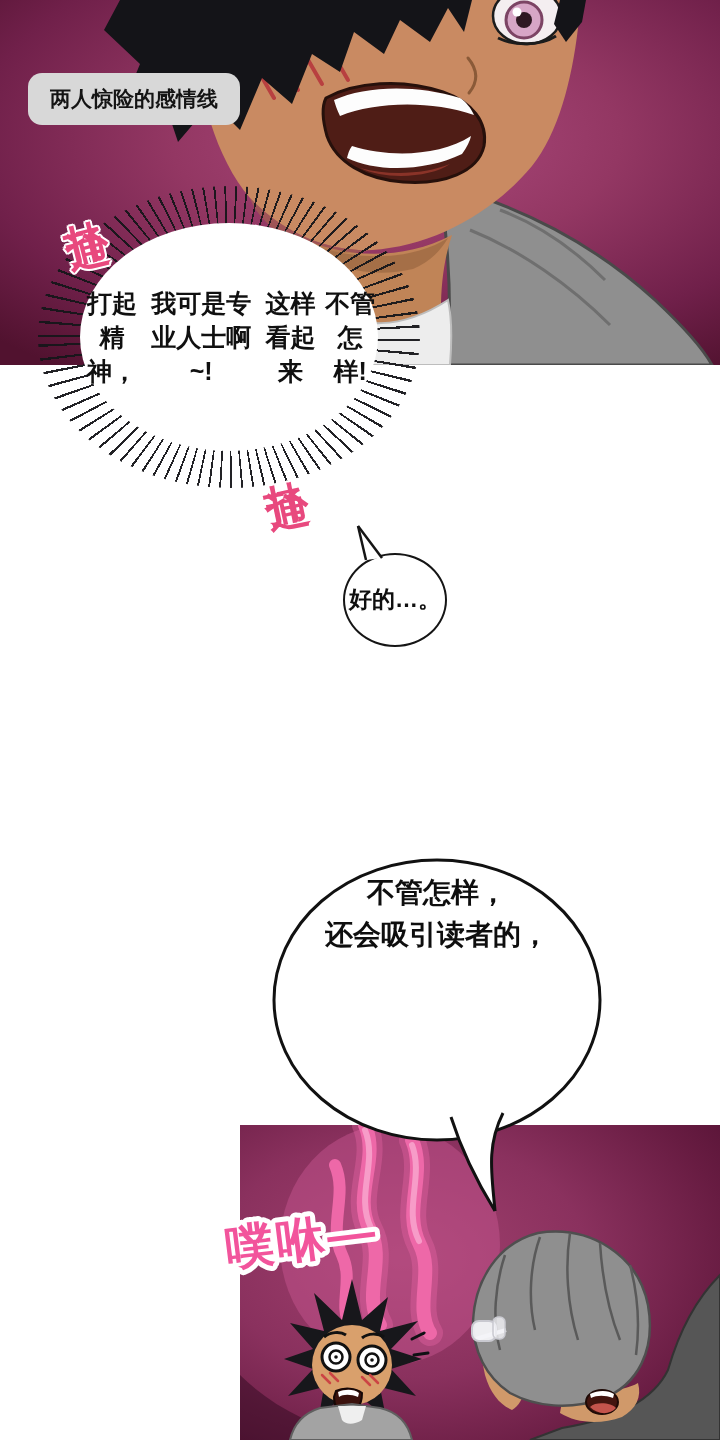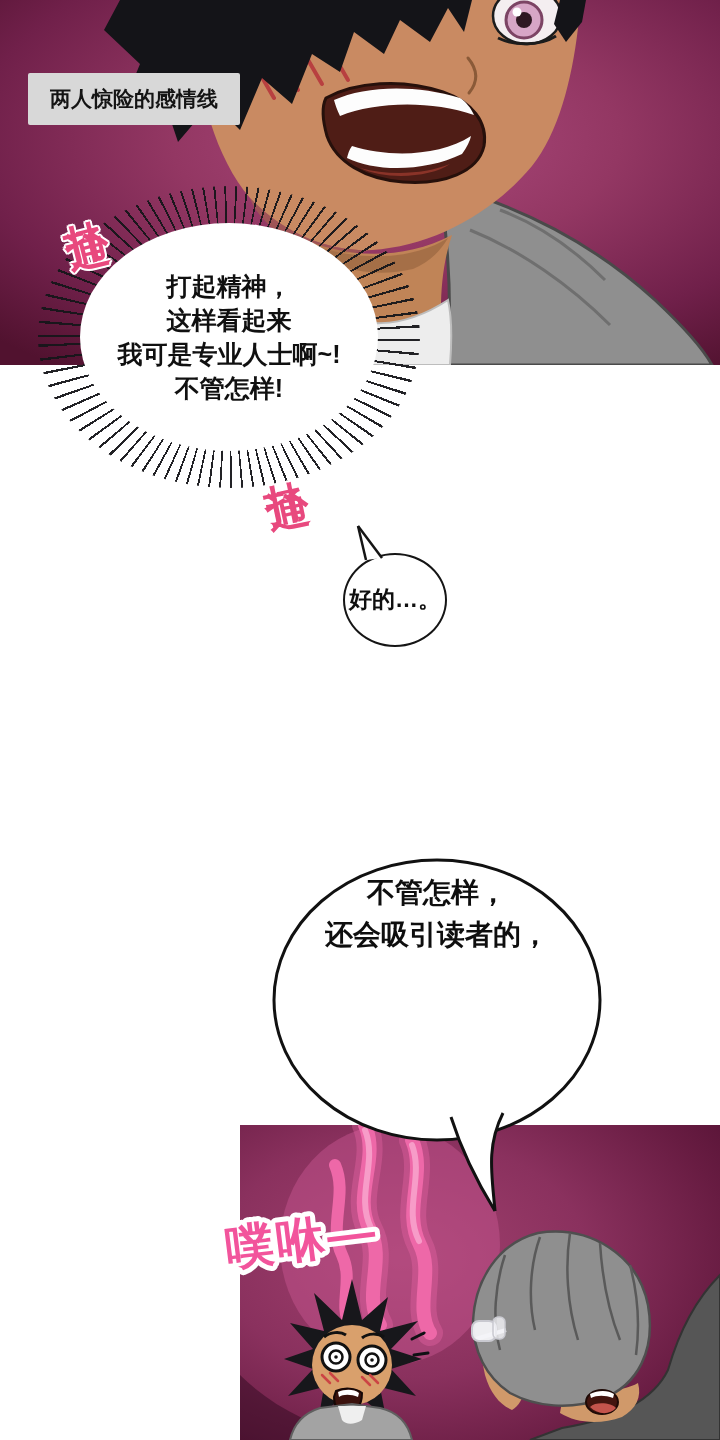--- a/index.html
+++ b/index.html
@@ -9,35 +9,35 @@
 
   
   .panel { position:absolute; overflow:hidden; }
   .panel-top { left:0; top:0; width:720px; height:365px; }
   .panel-bottom { left:240px; top:1125px; width:480px; height:315px; }
   .panel svg { display:block; width:100%; height:100%; }
 
   
   .caption-bubble {
     position:absolute; left:28px; top:73px; width:212px;
-    background:#d8d8d8; border-radius:2px;
+    background:#d8d8d8; border-radius:14px;
     padding:11px 20px; z-index:6; text-align:center;
   }
   .caption-bubble p { font-size:21px; line-height:1.45; color:#141414; font-weight:600; }
 
   
   .burst-rays {
     position:absolute; left:38px; top:186px; width:382px; height:302px;
     border-radius:50%; z-index:4;
     background:repeating-conic-gradient(from -90deg, rgba(22,22,26,0.95) 0deg 0.75deg, rgba(22,22,26,0) 0.75deg 4.2deg);
   }
   .burst-bubble {
     position:absolute; left:80px; top:223px; width:298px; height:228px;
     background:#ffffff; border-radius:50%; z-index:5;
-    display:flex; flex-direction:column; justify-content:center; align-items:center;
+    display:flex; flex-direction:row; justify-content:center; align-items:center;
     text-align:center;
   }
   .burst-bubble p { font-size:25px; line-height:1.36; font-weight:700; color:#101010; }
 
   
   .sfx-vertical {
     position:absolute; z-index:7;
     writing-mode:vertical-rl; text-orientation:upright;
     font-size:42px; font-weight:800; color:#e8497e; letter-spacing:6px;
     text-shadow: 2px 0 0 #fff,-2px 0 0 #fff,0 2px 0 #fff,0 -2px 0 #fff,
@@ -123,22 +123,22 @@
     </svg>
   </section>
 
   <div class="caption-bubble">
     <p>两人惊险的感情线</p>
   </div>
 
   <div class="burst-rays"></div>
   <div class="burst-bubble">
     <p>打起精神，</p>
+    <p>我可是专业人士啊~!</p>
     <p>这样看起来</p>
-    <p>我可是专业人士啊~!</p>
     <p>不管怎样!</p>
   </div>
 
   <div class="sfx-vertical sfx-heartbeat-top">扑通</div>
   <div class="sfx-vertical sfx-heartbeat-mid">扑通</div>
 
   <div class="reply-bubble">
     <p>好的</p>
     <p>…。</p>
   </div>

